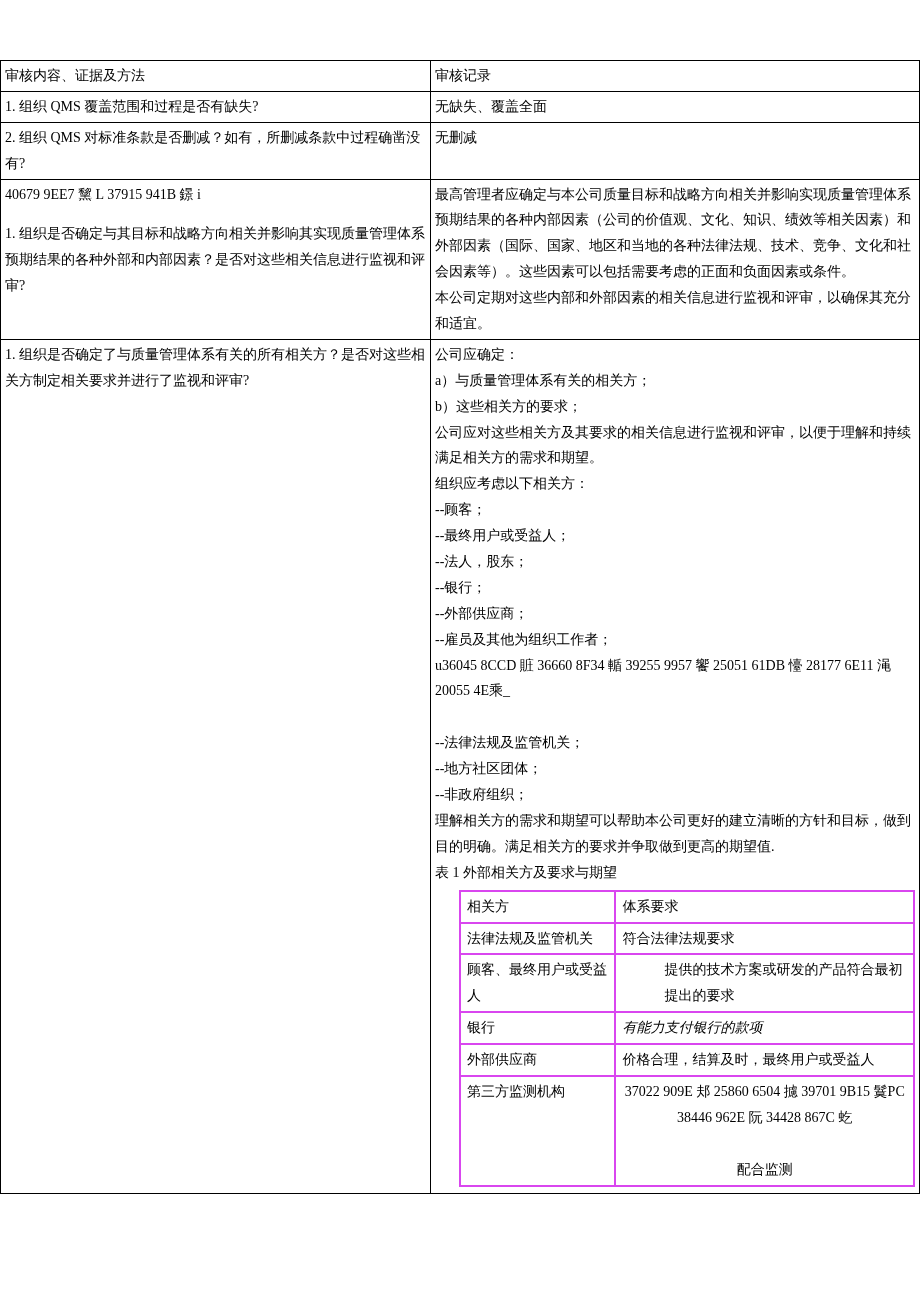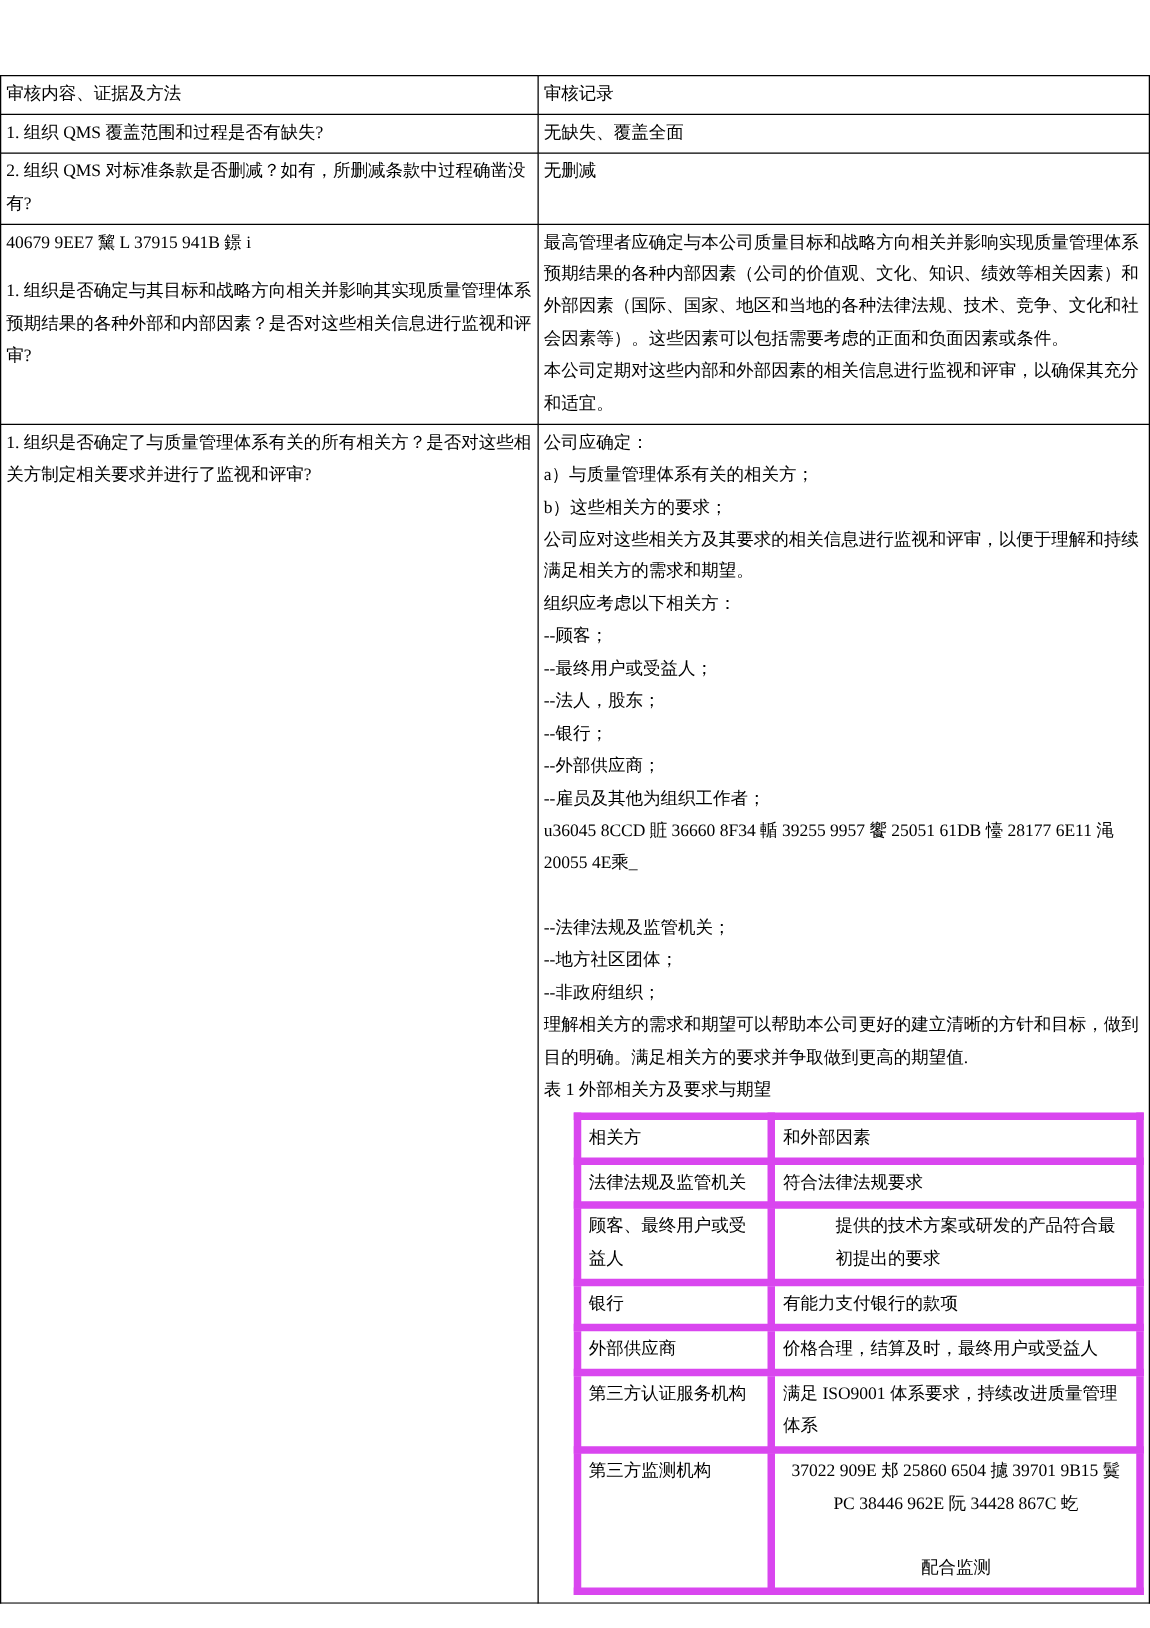--- a/index.html
+++ b/index.html
@@ -32,21 +32,21 @@
   }
   .col-left { width: 430px; }
   .col-right { }
   table.inner {
     border-collapse: collapse;
     margin-left: 24px;
     margin-top: 4px;
     margin-bottom: 4px;
   }
   table.inner td, table.inner th {
-    border: 6px solid #d946ef;
+    border: 2px solid #d946ef;
     padding: 2px 6px;
     vertical-align: top;
     text-align: left;
     font-weight: normal;
     font-size: 14px;
   }
   .inner .c1 { width: 160px; }
   .inner .c2 { width: 280px; }
 </style>
 </head>
@@ -101,43 +101,39 @@
               <div>--地方社区团体；</div>
               <div>--非政府组织；</div>
               <div>理解相关方的需求和期望可以帮助本公司更好的建立清晰的方针和目标，做到目的明确。满足相关方的要求并争取做到更高的期望值.</div>
             </div>
 
       <div>表 1 外部相关方及要求与期望</div>
       <table class="inner">
         <tbody>
                 <tr>
           <td class="c1">相关方</td>
-          <td class="c2">和外部因素</td>
+          <td class="c2">体系要求</td>
         </tr>
         </tbody>
               <tbody id="t1body">
                 <tr>
                   <td class="c1">法律法规及监管机关</td>
                   <td class="c2" style="white-space: pre-line;">符合法律法规要求</td>
                 </tr>
                 <tr>
                   <td class="c1">顾客、最终用户或受益人</td>
                   <td class="c2" style="white-space: pre-line; padding-left: 48px;">提供的技术方案或研发的产品符合最初提出的要求</td>
                 </tr>
                 <tr>
                   <td class="c1">银行</td>
-                  <td class="c2" style="white-space: pre-line;">有能力支付银行的款项</td>
+                  <td class="c2" style="white-space: pre-line; font-style: italic;">有能力支付银行的款项</td>
                 </tr>
                 <tr>
                   <td class="c1">外部供应商</td>
                   <td class="c2" style="white-space: pre-line;">价格合理，结算及时，最终用户或受益人</td>
-                </tr>
-                <tr>
-                  <td class="c1">第三方认证服务机构</td>
-                  <td class="c2" style="white-space: pre-line;">满足 ISO9001 体系要求，持续改进质量管理体系</td>
                 </tr>
                 <tr>
                   <td class="c1">第三方监测机构</td>
                   <td class="c2" style="white-space: pre-line; text-align: center;">37022  909E  邞 25860  6504  攄 39701  9B15  鬕PC  38446 962E 阮 34428 867C 虼
 
 配合监测</td>
                 </tr>
               </tbody>
       </table>
 

